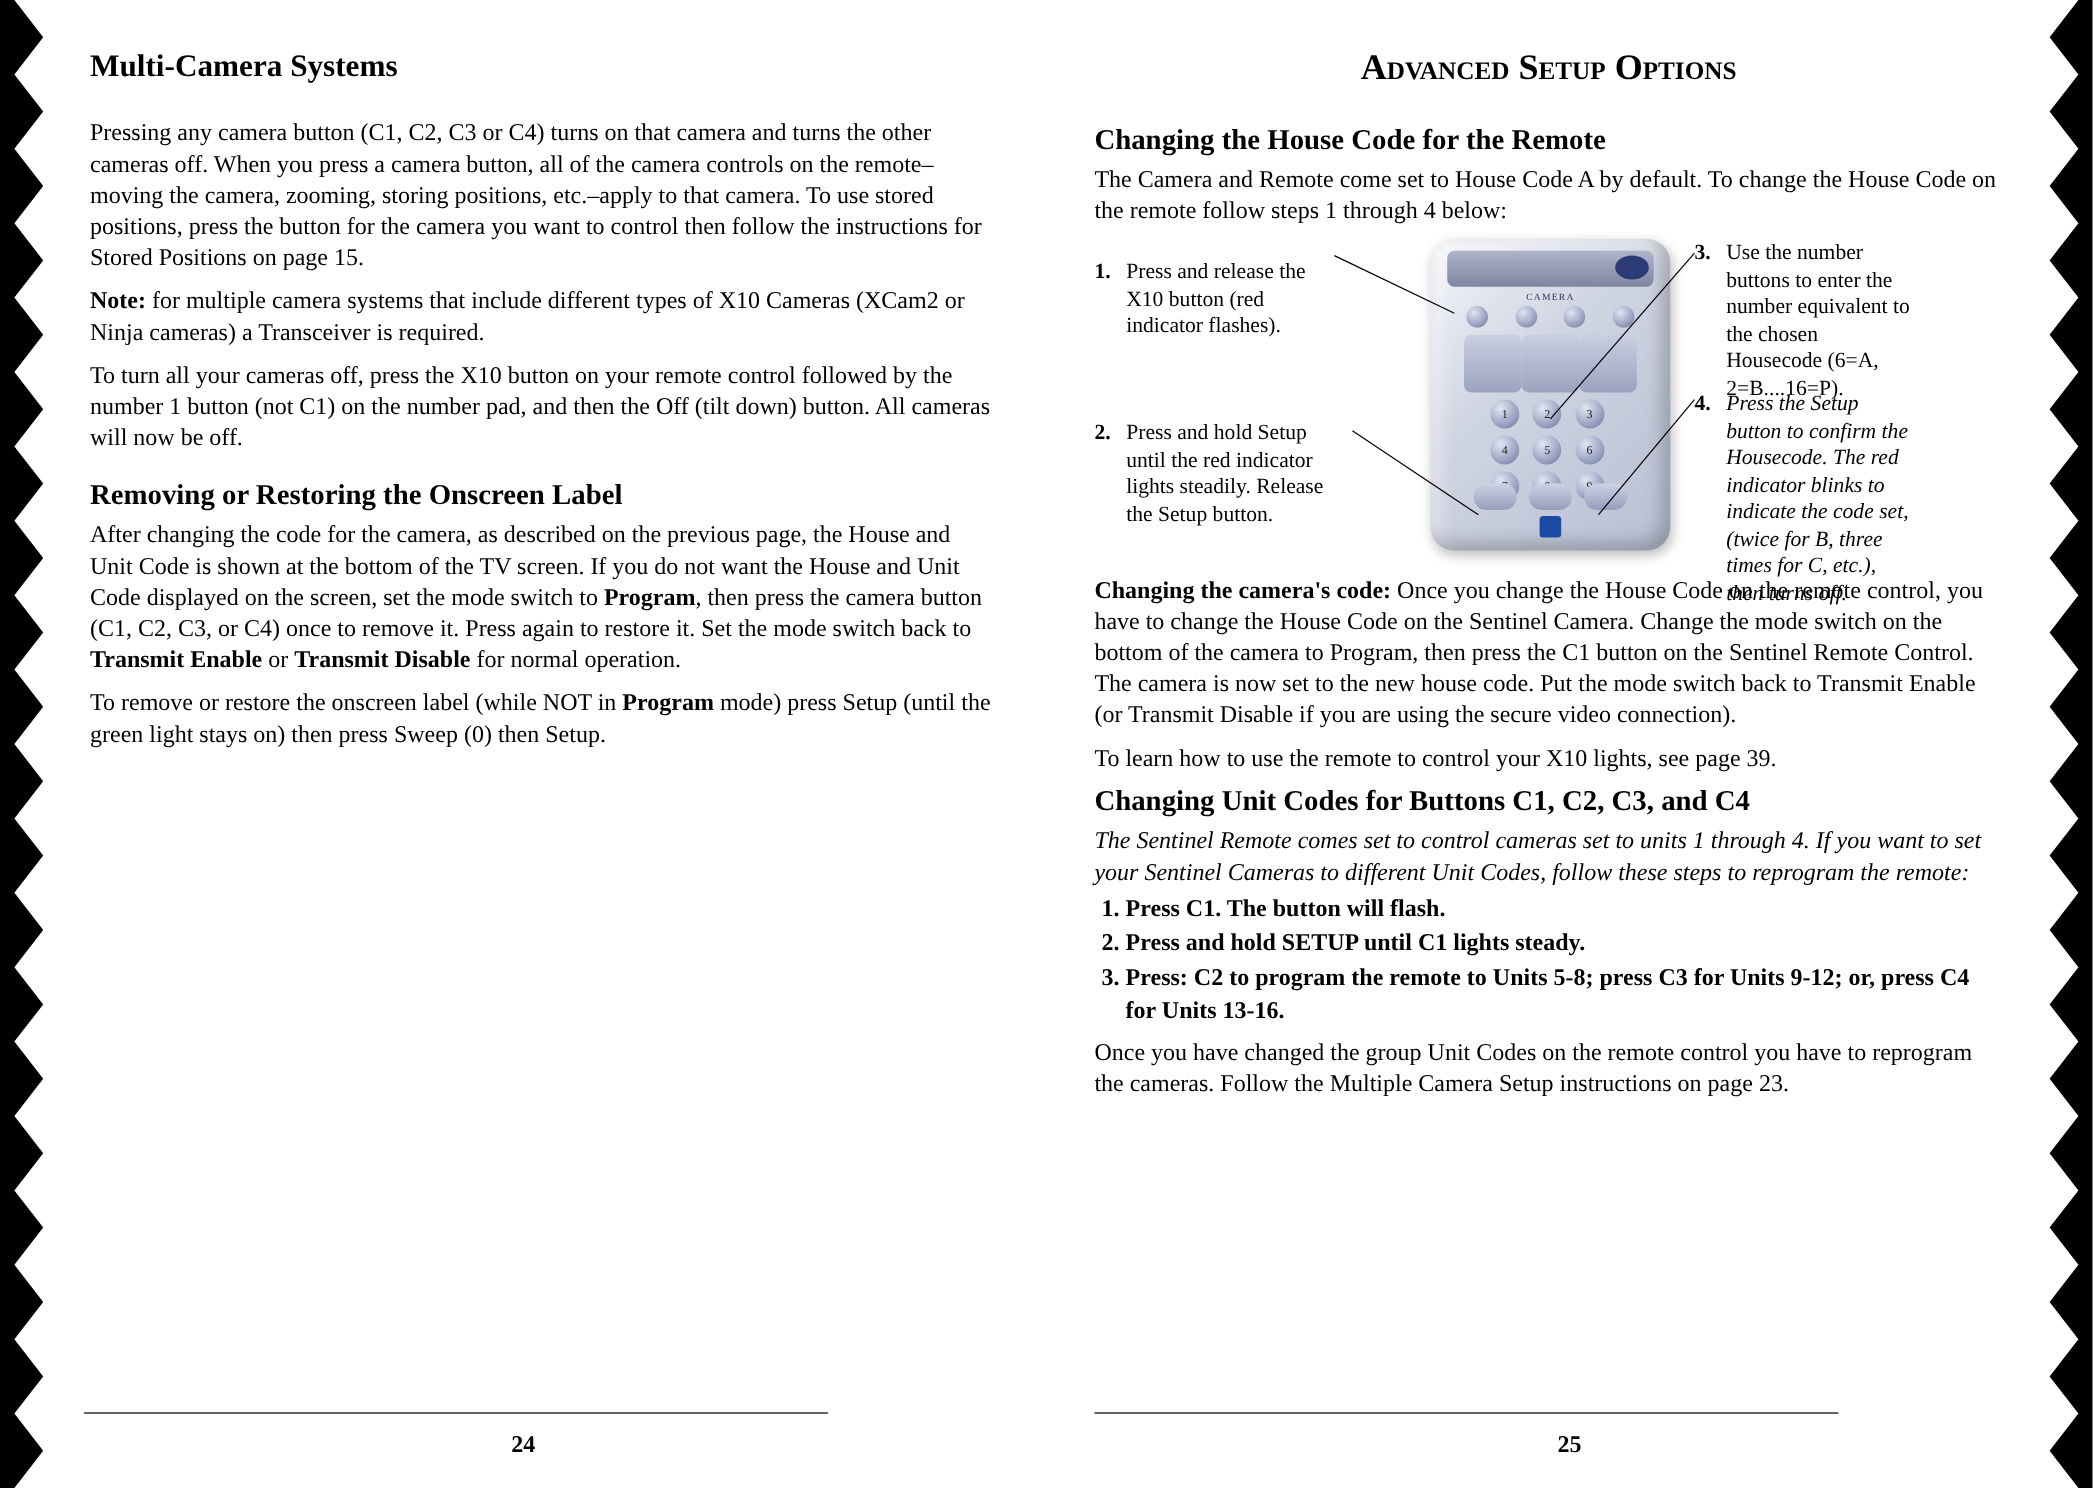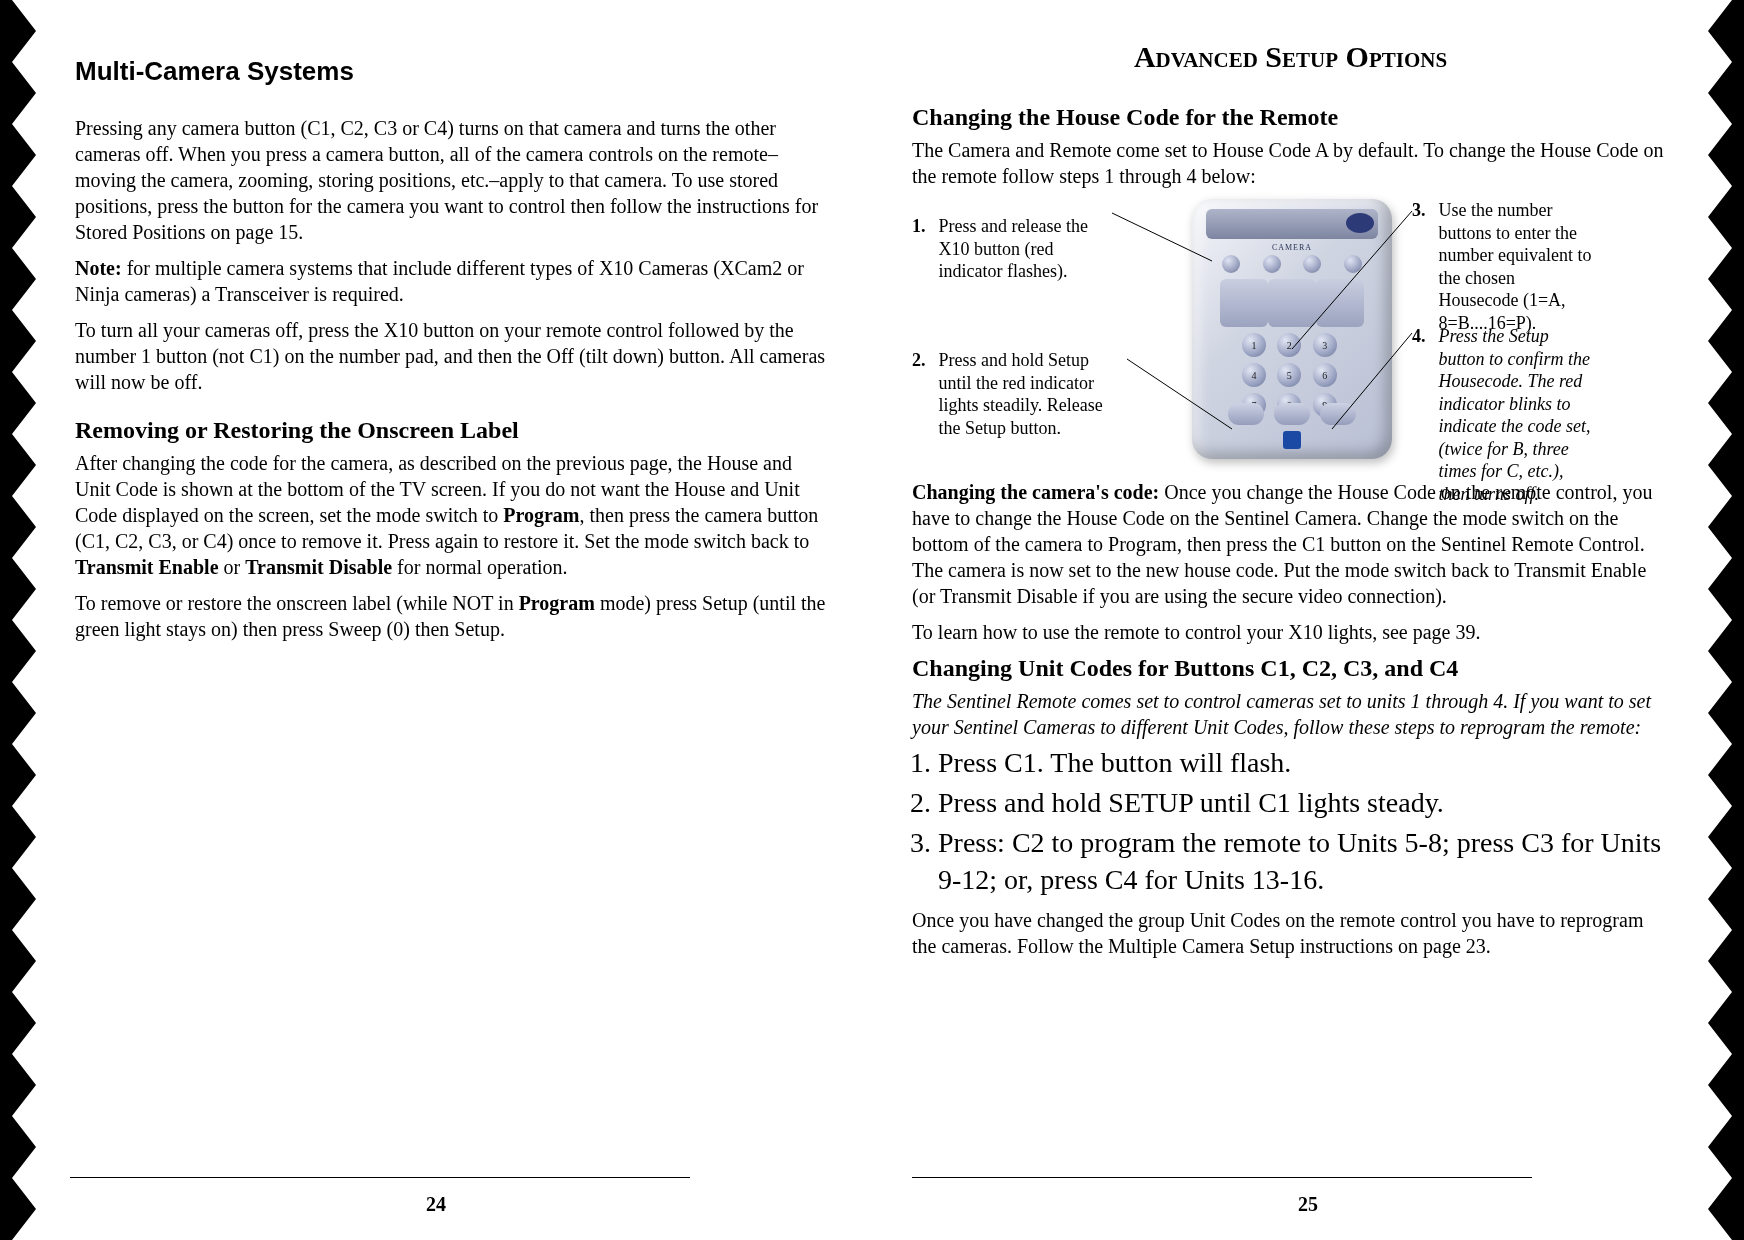--- a/index.html
+++ b/index.html
@@ -32,24 +32,24 @@
     top: 0;
     bottom: 0;
     width: 40px;
     z-index: 5;
   }
   .zigzag.left { left: 0; }
   .zigzag.right { right: 0; }
   .zigzag svg { width: 100%; height: 100%; }
 
   .section-title {
-    font-family: Liberation Sans, sans-serif;
+    font-family: Liberation Serif, serif;
     font-weight: bold;
     font-size: 26px;
-    margin: 16px 0 28px 0;
+    margin: 0 0 28px 0;
   }
   .page-heading {
     font-family: "Times New Roman", serif;
     font-weight: bold;
     font-size: 30px;
     font-variant: small-caps;
     text-align: center;
     margin: 0 0 30px 0;
   }
   .subheading {
@@ -160,21 +160,21 @@
   .remote .logo {
     position:absolute; bottom:6px; left:0; right:0; text-align:center;
   }
   .remote .logo span {
     display:inline-block; width:18px; height:18px; background:#1a4aa3;
     border-radius:3px;
   }
 
   .leaderline { position:absolute; stroke:#000; stroke-width:1; fill:none; }
 
-  ol.steps { font-size:28px; line-height:1.35; padding-left: 26px; margin:4px 0 8px 0;}
+  ol.steps { font-size:20px; line-height:1.35; padding-left: 26px; margin:4px 0 8px 0;font-weight:bold;}
   ol.steps li { margin:2px 0; }
 </style>
 </head>
 <body>
 
 <div class="spread">
 
   <div class="zigzag left">
     <svg viewBox="0 0 40 1240" preserveAspectRatio="none">
       <path d="M0,0 L0,1240 L12,1240
@@ -230,21 +230,21 @@
         <span class="txt" style="width:160px;">Press and release the X10 button (red indicator flashes).</span>
       </div>
 
       <div class="step" style="left:0; top:150px; width:210px;">
         <span class="num">2.</span>
         <span class="txt" style="width:180px;">Press and hold Setup until the red indicator lights steadily. Release the Setup button.</span>
       </div>
 
       <div class="step" style="left:500px; top:0; width:190px;">
         <span class="num">3.</span>
-        <span class="txt" style="width:160px;">Use the number buttons to enter the number equiva­lent to the chosen Housecode  (1=A, 8=B....16=P).</span>
+        <span class="txt" style="width:160px;">Use the number buttons to enter the number equiva­lent to the chosen Housecode  (6=A, 2=B....16=P).</span>
       </div>
 
       <div class="step" style="left:500px; top:126px; width:190px;">
         <span class="num">4.</span>
         <span class="txt" style="width:160px;font-style:italic;">Press the Setup button to confirm the Housecode. The red indicator blinks to indicate the code set, (twice for B, three times for C, etc.), then turns off.</span>
       </div>
 
       <div class="remote">
         <div class="topbar"></div>
         <div class="oval"></div>

